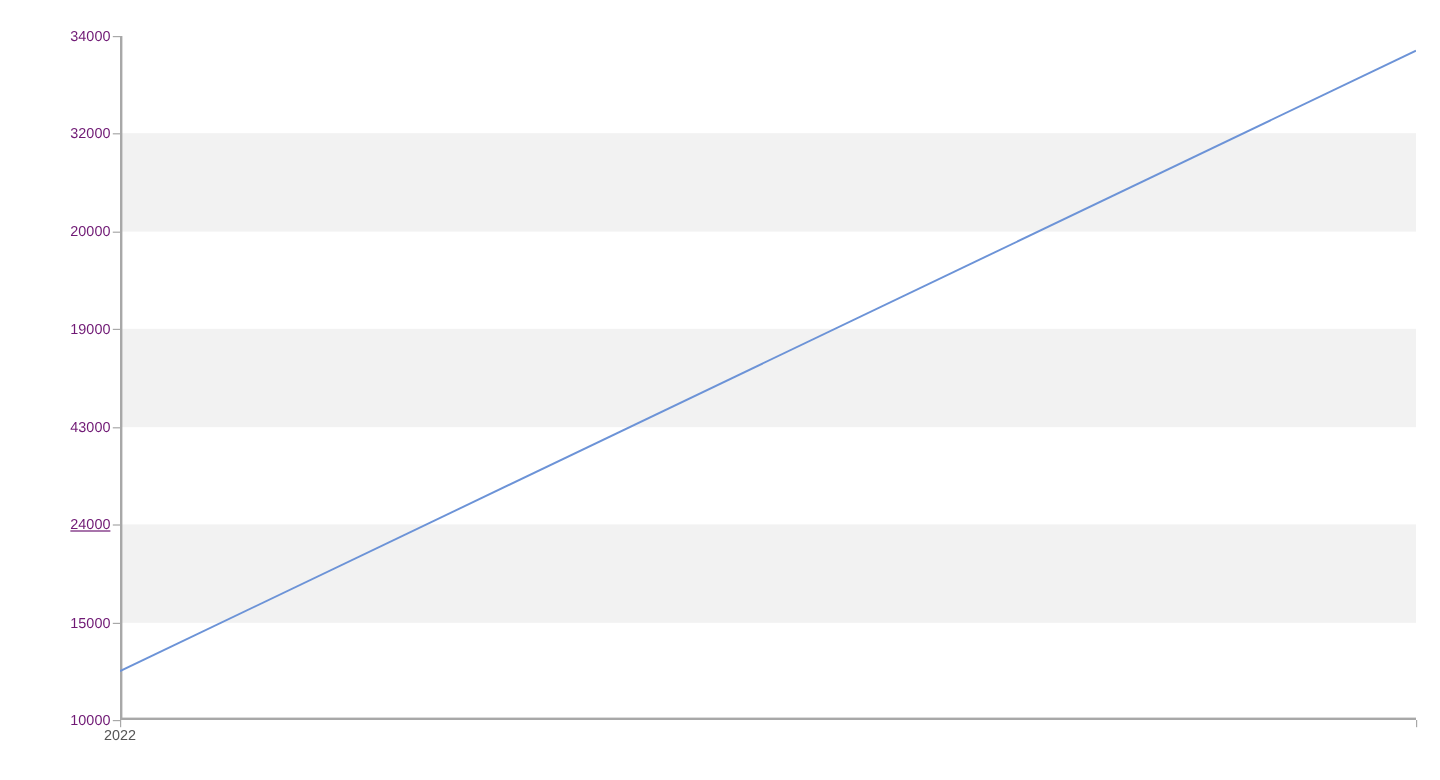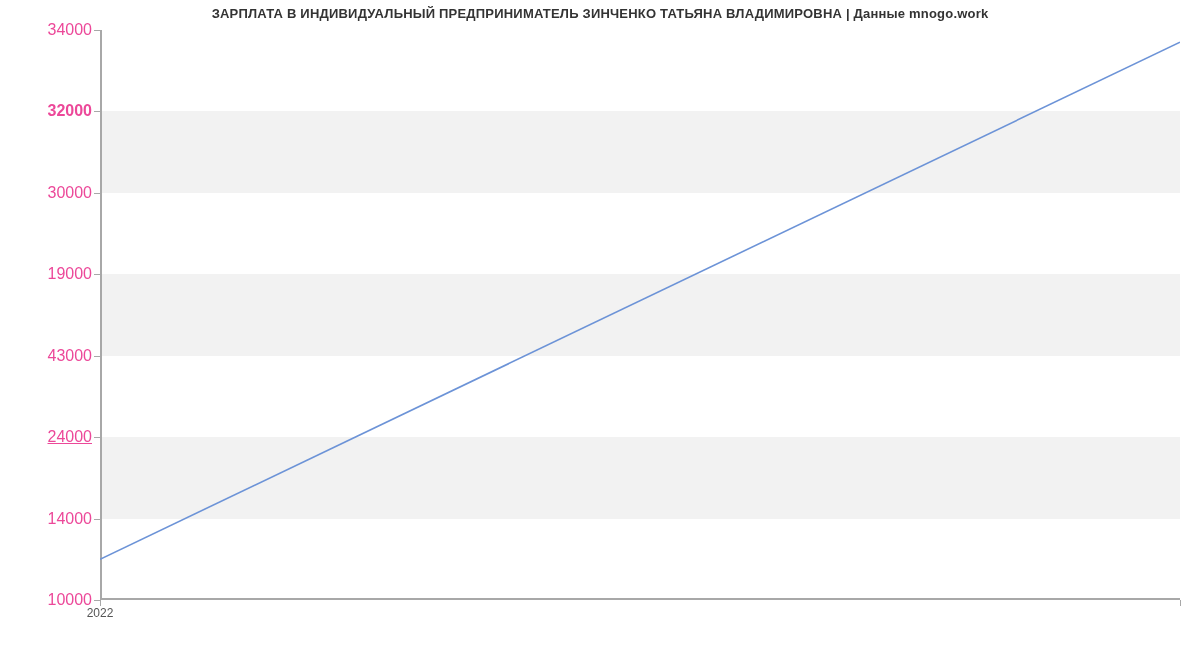--- a/index.html
+++ b/index.html
@@ -55,22 +55,22 @@
     bottom: 0;
     height: 2px;
     width: 100%;
     background: #a8a8a8;
   }
   .y-tick-label {
     position: absolute;
     right: 100%;
     transform: translateY(-50%);
     padding-right: 8px;
-    font-size: 16px;
-    color: #ec4899;
+    font-size: 12px;
+    color: #701a75;
     white-space: nowrap;
     margin-left: 23px;
   }
   .y-tick-mark {
     position: absolute;
     left: -6px;
     width: 6px;
     height: 1px;
     background: #a8a8a8;
   }
@@ -101,43 +101,42 @@
   svg.series polyline {
     fill: none;
     stroke: #6c93d7;
     stroke-width: 1.6;
   }
 </style>
 </head>
 <body>
 
 <div class="chart-wrap">
-  <div class="title">ЗАРПЛАТА В ИНДИВИДУАЛЬНЫЙ ПРЕДПРИНИМАТЕЛЬ ЗИНЧЕНКО ТАТЬЯНА ВЛАДИМИРОВНА | Данные mnogo.work</div>
   <div class="plot" id="plot">
     <div id="bands">
         <div class="band" style="top: 407.143px; height: 81.4286px;"></div>
         <div class="band" style="top: 244.286px; height: 81.4286px;"></div>
         <div class="band" style="top: 81.4286px; height: 81.4286px;"></div>
       </div>
     <div class="axis-left"></div>
     <div class="axis-bottom"></div>
     <div id="yticks">
         <div class="y-tick-label" style="top: 570px;">10000</div>
         <div class="y-tick-mark" style="top: 570px;"></div>
-        <div class="y-tick-label" style="top: 488.571px;">14000</div>
+        <div class="y-tick-label" style="top: 488.571px;">15000</div>
         <div class="y-tick-mark" style="top: 488.571px;"></div>
         <div class="y-tick-label" style="top: 407.143px; text-decoration: underline;">24000</div>
         <div class="y-tick-mark" style="top: 407.143px;"></div>
         <div class="y-tick-label" style="top: 325.714px;">43000</div>
         <div class="y-tick-mark" style="top: 325.714px;"></div>
         <div class="y-tick-label" style="top: 244.286px;">19000</div>
         <div class="y-tick-mark" style="top: 244.286px;"></div>
-        <div class="y-tick-label" style="top: 162.857px;">30000</div>
+        <div class="y-tick-label" style="top: 162.857px;">20000</div>
         <div class="y-tick-mark" style="top: 162.857px;"></div>
-        <div class="y-tick-label" style="top: 81.4286px; font-weight: bold;">32000</div>
+        <div class="y-tick-label" style="top: 81.4286px;">32000</div>
         <div class="y-tick-mark" style="top: 81.4286px;"></div>
         <div class="y-tick-label" style="top: 0px;">34000</div>
         <div class="y-tick-mark" style="top: 0px;"></div>
       </div>
     <div id="xticks">
         <div class="x-tick-label" style="left: 0px;">2022</div>
         <div class="x-tick-mark" style="left: 0px;"></div>
         <div class="x-tick-label" style="left: 1120px;">2025</div>
         <div class="x-tick-mark" style="left: 1080px;"></div>
       </div>

